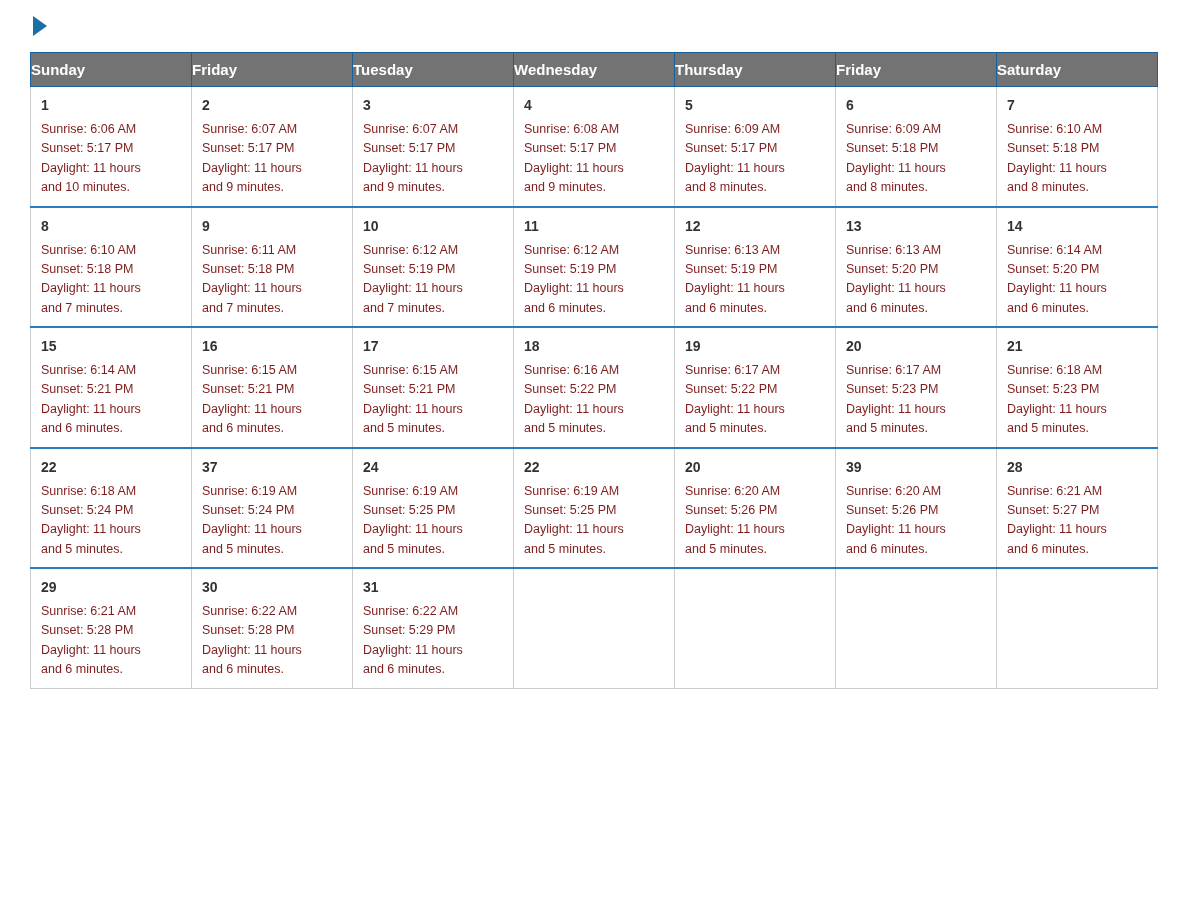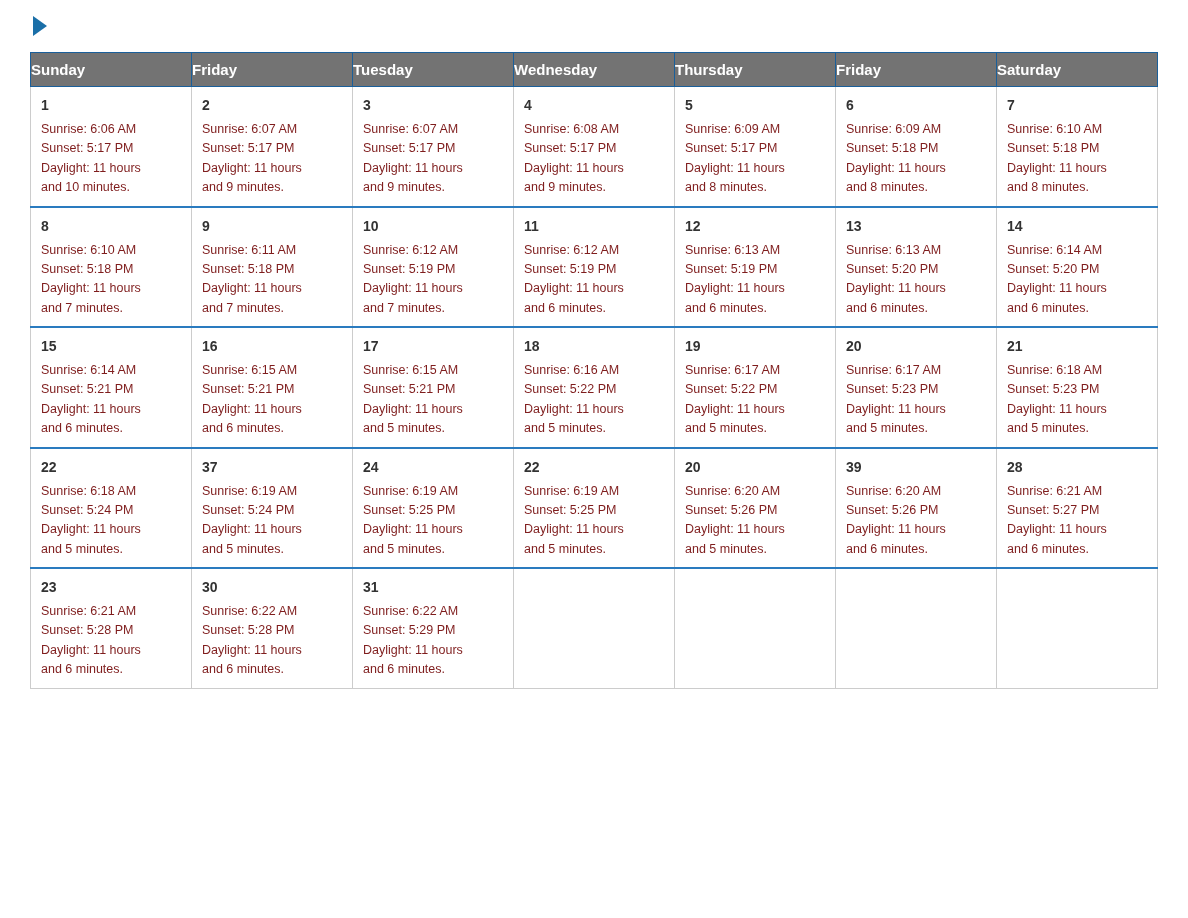--- a/index.html
+++ b/index.html
@@ -247,21 +247,21 @@
           <span class="day-num">39</span>
           <div class="day-info">Sunrise: 6:20 AM<br>Sunset: 5:26 PM<br>Daylight: 11 hours<br>and 6 minutes.</div>
         </td>
         <td>
           <span class="day-num">28</span>
           <div class="day-info">Sunrise: 6:21 AM<br>Sunset: 5:27 PM<br>Daylight: 11 hours<br>and 6 minutes.</div>
         </td>
       </tr>
       <tr>
         <td>
-          <span class="day-num">23</span>
+          <span class="day-num">29</span>
           <div class="day-info">Sunrise: 6:21 AM<br>Sunset: 5:28 PM<br>Daylight: 11 hours<br>and 6 minutes.</div>
         </td>
         <td>
           <span class="day-num">30</span>
           <div class="day-info">Sunrise: 6:22 AM<br>Sunset: 5:28 PM<br>Daylight: 11 hours<br>and 6 minutes.</div>
         </td>
         <td>
           <span class="day-num">31</span>
           <div class="day-info">Sunrise: 6:22 AM<br>Sunset: 5:29 PM<br>Daylight: 11 hours<br>and 6 minutes.</div>
         </td>

